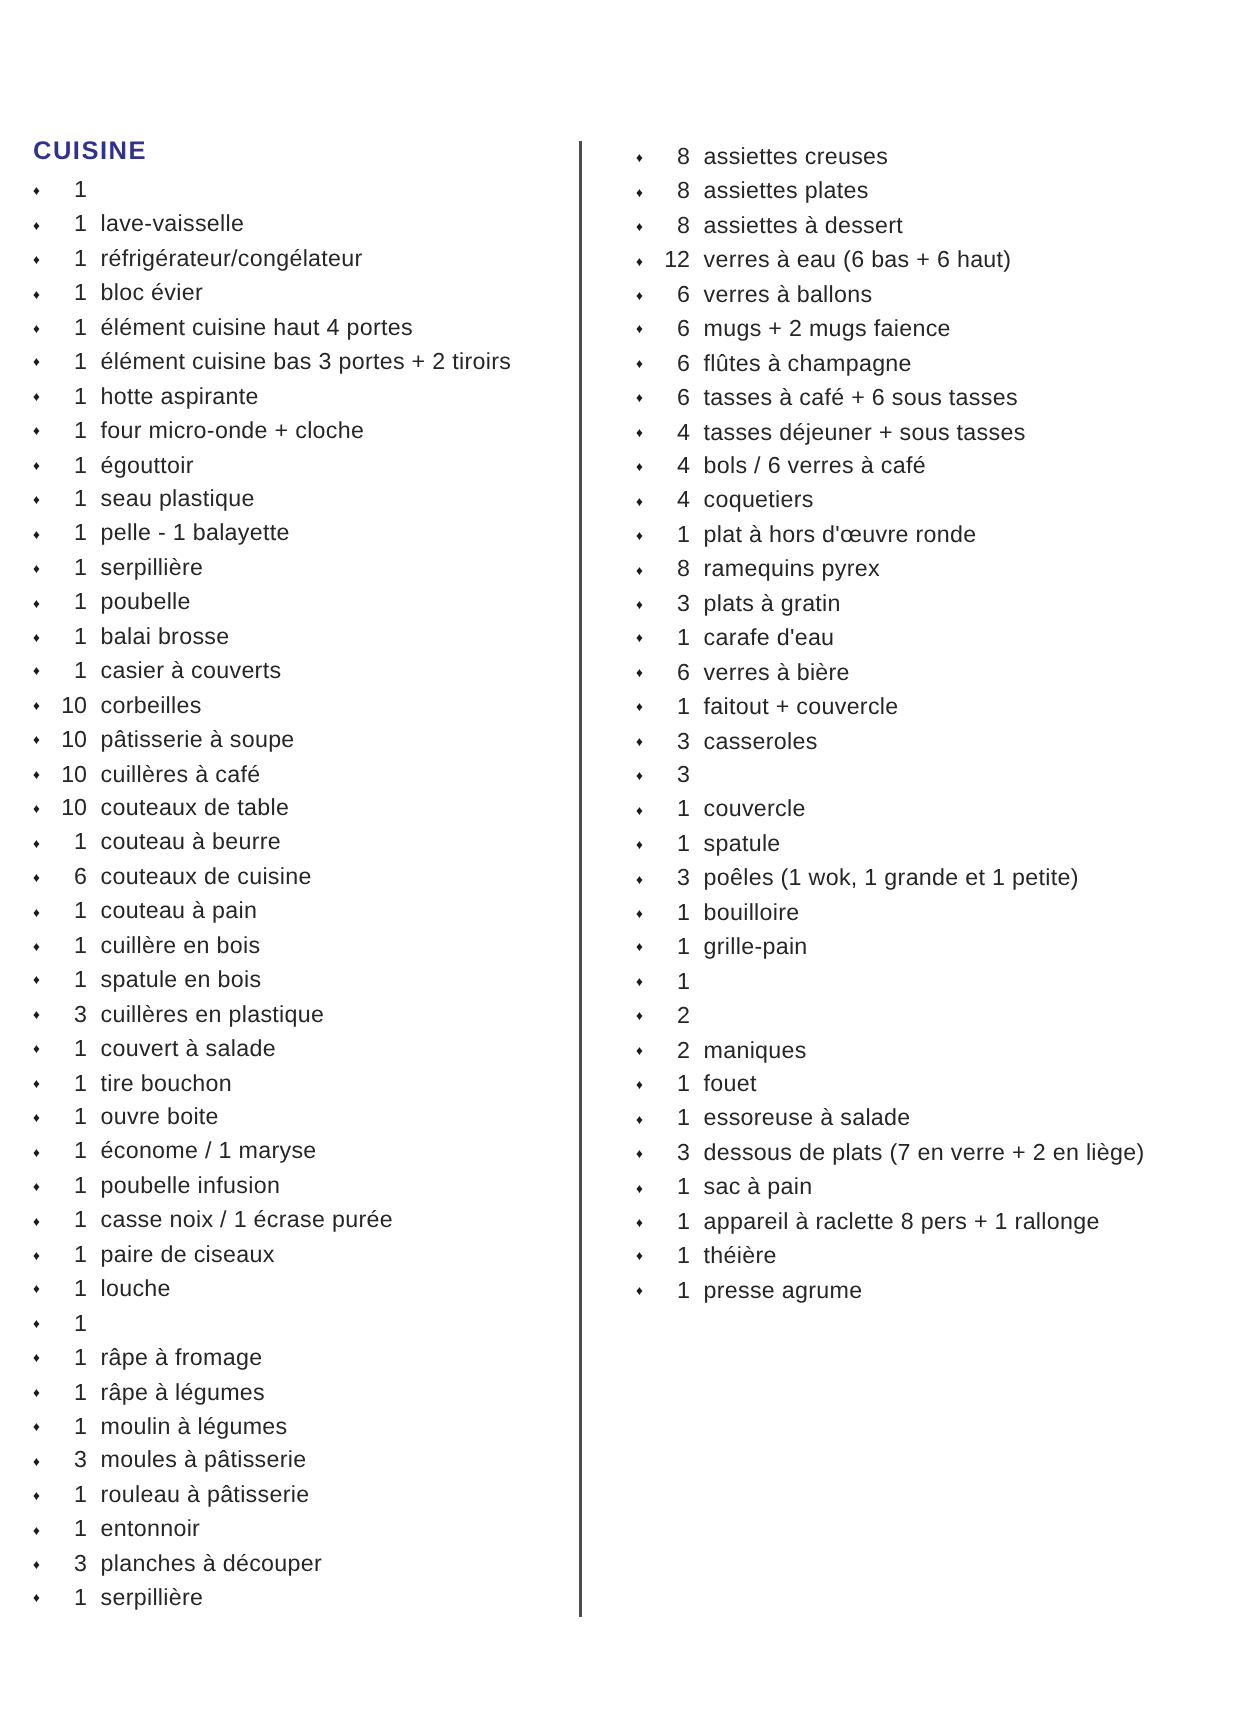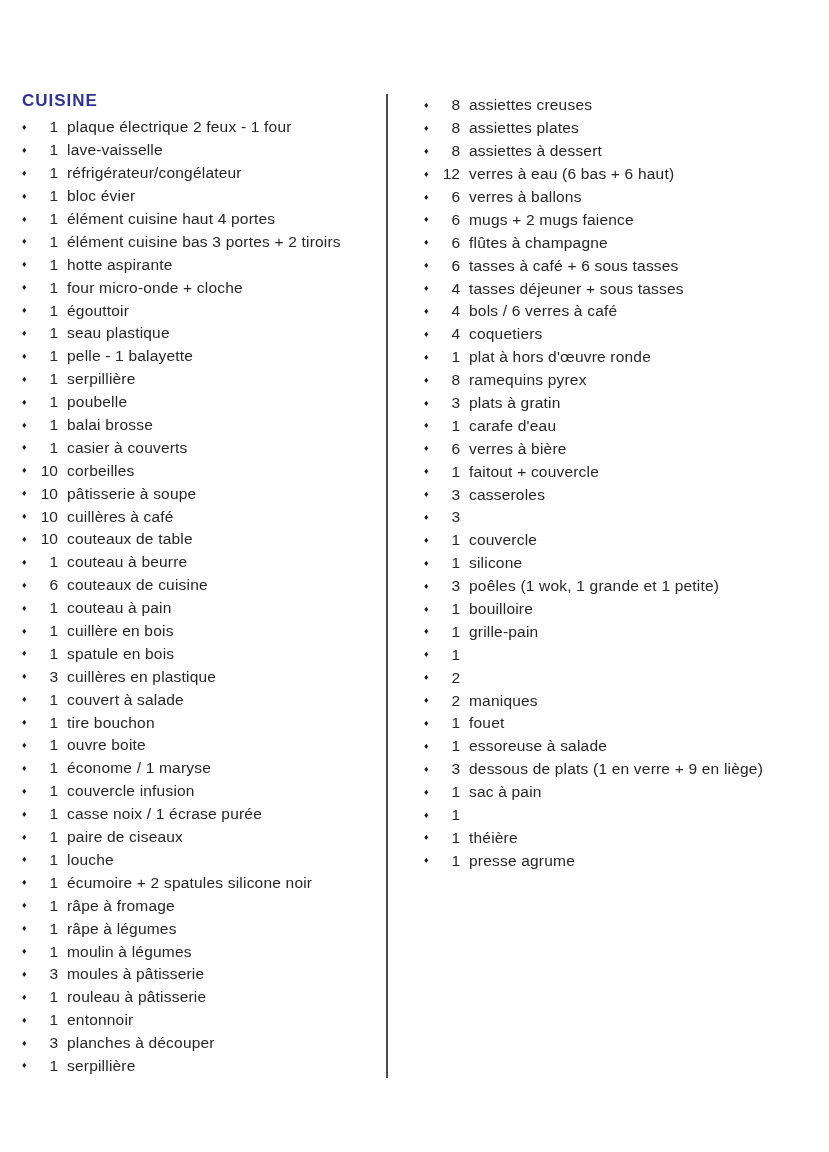--- a/index.html
+++ b/index.html
@@ -71,21 +71,20 @@
 </head>
 <body>
 
 <div class="page">
   <h1 class="heading">CUISINE</h1>
   <div class="divider"></div>
   <ul class="col left" id="col-left">
       <li class="row">
         <span class="bullet">♦</span>
         <span class="qty">1</span>
-        <span class="label">plaque électrique 2 feux - 1 four</span>
       </li>
       <li class="row">
         <span class="bullet">♦</span>
         <span class="qty">1</span>
         <span class="label">lave-vaisselle</span>
       </li>
       <li class="row">
         <span class="bullet">♦</span>
         <span class="qty">1</span>
         <span class="label">réfrigérateur/congélateur</span>
@@ -216,41 +215,40 @@
         <span class="label">ouvre boite</span>
       </li>
       <li class="row">
         <span class="bullet">♦</span>
         <span class="qty">1</span>
         <span class="label">économe / 1 maryse</span>
       </li>
       <li class="row">
         <span class="bullet">♦</span>
         <span class="qty">1</span>
-        <span class="label">couvercle infusion</span>
+        <span class="label">poubelle infusion</span>
       </li>
       <li class="row">
         <span class="bullet">♦</span>
         <span class="qty">1</span>
         <span class="label">casse noix / 1 écrase purée</span>
       </li>
       <li class="row">
         <span class="bullet">♦</span>
         <span class="qty">1</span>
         <span class="label">paire de ciseaux</span>
       </li>
       <li class="row">
         <span class="bullet">♦</span>
         <span class="qty">1</span>
         <span class="label">louche</span>
       </li>
       <li class="row">
         <span class="bullet">♦</span>
         <span class="qty">1</span>
-        <span class="label">écumoire + 2 spatules silicone noir</span>
       </li>
       <li class="row">
         <span class="bullet">♦</span>
         <span class="qty">1</span>
         <span class="label">râpe à fromage</span>
       </li>
       <li class="row">
         <span class="bullet">♦</span>
         <span class="qty">1</span>
         <span class="label">râpe à légumes</span>
@@ -382,21 +380,21 @@
         <span class="qty">3</span>
       </li>
       <li class="row">
         <span class="bullet">♦</span>
         <span class="qty">1</span>
         <span class="label">couvercle</span>
       </li>
       <li class="row">
         <span class="bullet">♦</span>
         <span class="qty">1</span>
-        <span class="label">silicone</span>
+        <span class="label">spatule</span>
       </li>
       <li class="row">
         <span class="bullet">♦</span>
         <span class="qty">3</span>
         <span class="label">poêles (1 wok, 1 grande et 1 petite)</span>
       </li>
       <li class="row">
         <span class="bullet">♦</span>
         <span class="qty">1</span>
         <span class="label">bouilloire</span>
@@ -425,30 +423,31 @@
         <span class="label">fouet</span>
       </li>
       <li class="row">
         <span class="bullet">♦</span>
         <span class="qty">1</span>
         <span class="label">essoreuse à salade</span>
       </li>
       <li class="row">
         <span class="bullet">♦</span>
         <span class="qty">3</span>
-        <span class="label">dessous de plats (1 en verre + 9 en liège)</span>
+        <span class="label">dessous de plats (7 en verre + 2 en liège)</span>
       </li>
       <li class="row">
         <span class="bullet">♦</span>
         <span class="qty">1</span>
         <span class="label">sac à pain</span>
       </li>
       <li class="row">
         <span class="bullet">♦</span>
         <span class="qty">1</span>
+        <span class="label">appareil à raclette 8 pers + 1 rallonge</span>
       </li>
       <li class="row">
         <span class="bullet">♦</span>
         <span class="qty">1</span>
         <span class="label">théière</span>
       </li>
       <li class="row">
         <span class="bullet">♦</span>
         <span class="qty">1</span>
         <span class="label">presse agrume</span>

